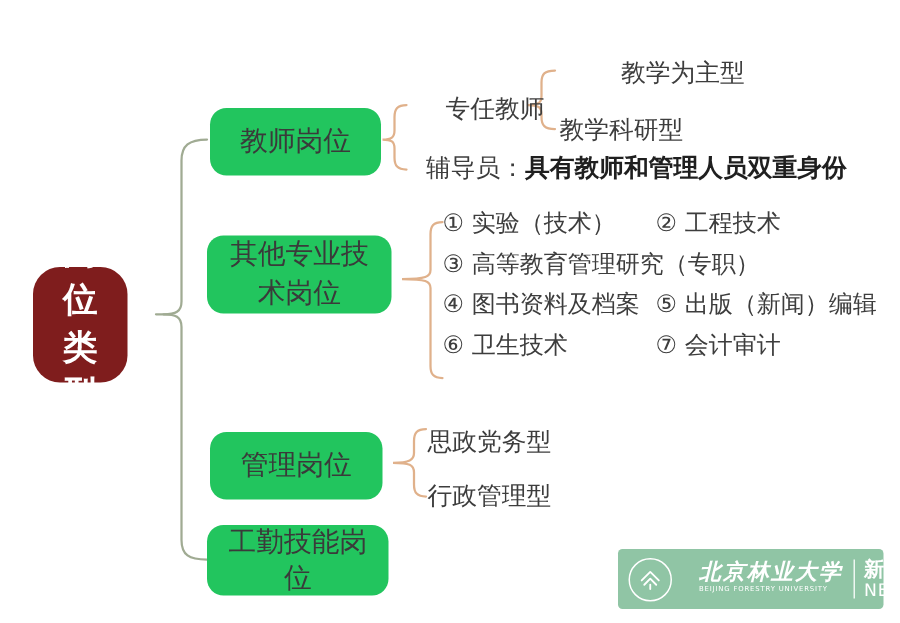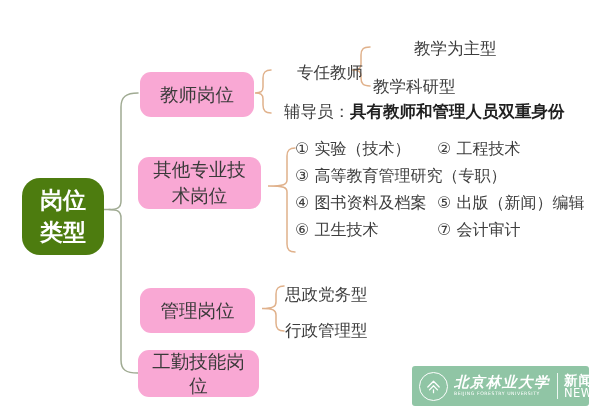--- a/index.html
+++ b/index.html
@@ -8,48 +8,48 @@
     font-family:"DejaVu Sans","Liberation Sans",sans-serif;
     position:relative;
   }
   .canvas{position:absolute;left:0;top:0;width:600px;height:415px;}
   .connectors{position:absolute;left:0;top:0;width:600px;height:415px;pointer-events:none;}
   .box{
     position:absolute;display:flex;align-items:center;justify-content:center;
     text-align:center;box-sizing:border-box;color:#3a3a3a;
   }
   .root-box{
-    left:22px;top:178px;width:82px;height:77px;
-    background:#4d7c0f;border-radius:18px;
+    left:22px;top:178px;width:63px;height:77px;
+    background:#7f1d1d;border-radius:18px;
     color:#ffffff;font-size:23px;font-weight:700;line-height:1.38;
     padding:0 16px;
   }
   .branch-box{
-    background:#f9a8d4;border-radius:11px;font-size:18.5px;line-height:1.4;
+    background:#22c55e;border-radius:11px;font-size:18.5px;line-height:1.4;
   }
   .b-teacher{left:140px;top:72px;width:114px;height:45px;}
   .b-tech{left:138px;top:157px;width:123px;height:52px;padding:0 10px;}
   .b-management{left:140px;top:288px;width:115px;height:45px;text-align:right;}
   .b-logistics{left:138px;top:350px;width:121px;height:47px;padding:0 7px;line-height:1.25;}
   .leaf{
     position:absolute;font-size:16.5px;color:#3d3d3d;white-space:nowrap;
   }
   .leaf b{color:#1f1f1f;font-weight:700;}
   .tech-row{position:absolute;left:295px;font-size:16px;color:#3d3d3d;white-space:nowrap;}
   .tech-row .c1{display:inline-block;min-width:142px;}
   .logo{
     position:absolute;left:412px;top:366px;width:177px;height:40px;
     background:#90c5a5;border-radius:3px;display:flex;align-items:center;
     padding:0 7px;box-sizing:border-box;color:#ffffff;
   }
   .seal{
     width:27px;height:27px;border:1.2px solid #ffffff;border-radius:50%;
     display:flex;align-items:center;justify-content:center;flex:0 0 auto;
   }
-  .uni{margin-left:6px;line-height:1;flex:0 0 auto;}
+  .uni{margin-left:18px;line-height:1;flex:0 0 auto;}
   .uni-cn{
     font-family:"DejaVu Serif","Liberation Serif",serif;
     font-size:14.5px;font-weight:700;font-style:italic;letter-spacing:1.5px;
     white-space:nowrap;
   }
   .uni-en{font-size:4.6px;letter-spacing:0.55px;margin-top:3px;white-space:nowrap;}
   .logo-divider{width:1px;height:26px;background:rgba(255,255,255,.85);margin:0 6px 0 7px;flex:0 0 auto;}
   .news{line-height:1.05;}
   .news-cn{font-size:13.5px;font-weight:700;letter-spacing:1px;}
   .news-en{font-size:11.5px;letter-spacing:.5px;}

